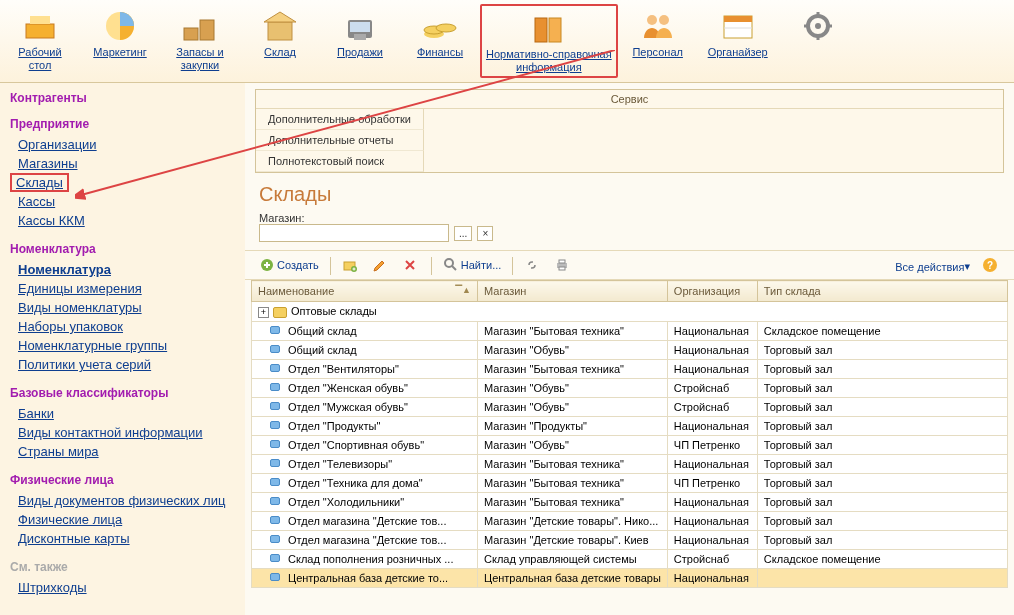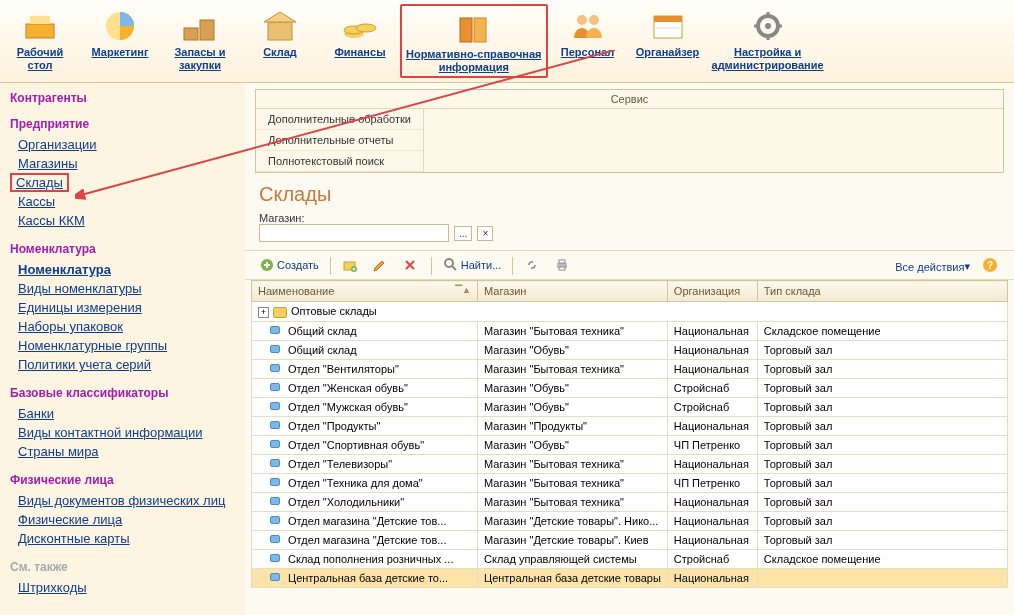--- a/index.html
+++ b/index.html
@@ -1,19 +1,19 @@
 <!DOCTYPE html>
 <html><head>
   <meta charset="utf-8">
   <style>
     * { margin: 0; padding: 0; box-sizing: border-box; }
     body { font-family: Arial, sans-serif; font-size: 11px; background: #fdf6e9; width: 1014px; height: 615px; overflow: hidden; position: relative; }
     
     .top-toolbar { display: flex; background: linear-gradient(to bottom, #fffefa, #fdf2dc); border-bottom: 1px solid #d8c79c; padding: 4px 0; }
-    .top-item { display: flex; flex-direction: column; align-items: center; padding: 2px 4px; cursor: pointer; min-width: 80px; font-weight: bold; }
+    .top-item { display: flex; flex-direction: column; align-items: center; padding: 2px 4px; cursor: pointer; min-width: 80px; }
     .top-item .icon-wrap { width: 48px; height: 38px; display: flex; align-items: center; justify-content: center; }
     .top-item .label { color: #0e3e8f; font-size: 11px; text-align: center; margin-top: 2px; text-decoration: underline; line-height: 1.2; }
     .top-item.highlighted { border: 2px solid #d44; border-radius: 2px; }
     
     .main-area { display: flex; height: calc(100% - 76px); }
     
     .sidebar { width: 245px; background: #fdf4e2; padding: 8px 10px; overflow-y: auto; }
     .side-group { margin-bottom: 12px; }
     .side-header { color: #a21caf; font-weight: bold; font-size: 12px; margin-bottom: 4px; }
     .side-link { color: #0e3e8f; font-size: 13px; padding: 2px 0 2px 8px; text-decoration: underline; cursor: pointer; display: block; }
@@ -94,20 +94,30 @@
         <svg width="48" height="38" viewBox="0 0 48 38">
           <rect x="12" y="16" width="24" height="18" fill="#e8c070" stroke="#c09040"></rect>
           <polygon points="8,16 24,6 40,16" fill="#f5d080" stroke="#c09040"></polygon>
         </svg>
       </div>
       <div class="label">Склад</div>
     </div>
     <div class="top-item">
       <div class="icon-wrap">
         <svg width="48" height="38" viewBox="0 0 48 38">
+          <rect x="12" y="14" width="24" height="18" fill="#888" rx="2"></rect>
+          <rect x="14" y="16" width="20" height="10" fill="#cde"></rect>
+          <rect x="18" y="28" width="12" height="6" fill="#aaa"></rect>
+        </svg>
+      </div>
+      <div class="label">Продажи</div>
+    </div>
+    <div class="top-item">
+      <div class="icon-wrap">
+        <svg width="48" height="38" viewBox="0 0 48 38">
           <ellipse cx="18" cy="28" rx="10" ry="4" fill="#f5d060"></ellipse>
           <ellipse cx="18" cy="24" rx="10" ry="4" fill="#f5d060" stroke="#c9a030"></ellipse>
           <ellipse cx="30" cy="22" rx="10" ry="4" fill="#f5d060" stroke="#c9a030"></ellipse>
         </svg>
       </div>
       <div class="label">Финансы</div>
     </div>
     <div class="top-item highlighted">
       <div class="icon-wrap">
         <svg width="48" height="38" viewBox="0 0 48 38">
@@ -139,35 +149,34 @@
       <div class="label">Органайзер</div>
     </div>
     <div class="top-item">
       <div class="icon-wrap">
         <svg width="48" height="38" viewBox="0 0 48 38">
           <circle cx="24" cy="20" r="10" fill="none" stroke="#888" stroke-width="4"></circle>
           <circle cx="24" cy="20" r="3" fill="#888"></circle>
           <path d="M24 6v4M24 30v4M10 20h4M34 20h4" stroke="#888" stroke-width="3"></path>
         </svg>
       </div>
-      <div class="label">Настройка и<br>администрирование</div>
     </div>
   </div>
 
 <div class="main-area">
   <div class="sidebar" id="sidebar">
       <div class="side-group">
         <div class="side-header">Контрагенты</div>
       </div>
       <div class="side-group"><div class="side-header">Предприятие</div><div class="side-link">Организации</div><div class="side-link">Магазины</div><div class="side-link highlighted">Склады</div><div class="side-link">Кассы</div><div class="side-link">Кассы ККМ</div></div>
       <div class="side-group">
         <div class="side-header">Номенклатура</div>
         <div class="side-link bold">Номенклатура</div>
+        <div class="side-link">Единицы измерения</div>
         <div class="side-link">Виды номенклатуры</div>
-        <div class="side-link">Единицы измерения</div>
         <div class="side-link">Наборы упаковок</div>
         <div class="side-link">Номенклатурные группы</div>
         <div class="side-link">Политики учета серий</div>
       </div>
       <div class="side-group">
         <div class="side-header">Базовые классификаторы</div>
         <div class="side-link">Банки</div>
         <div class="side-link">Виды контактной информации</div>
         <div class="side-link">Страны мира</div>
       </div>

